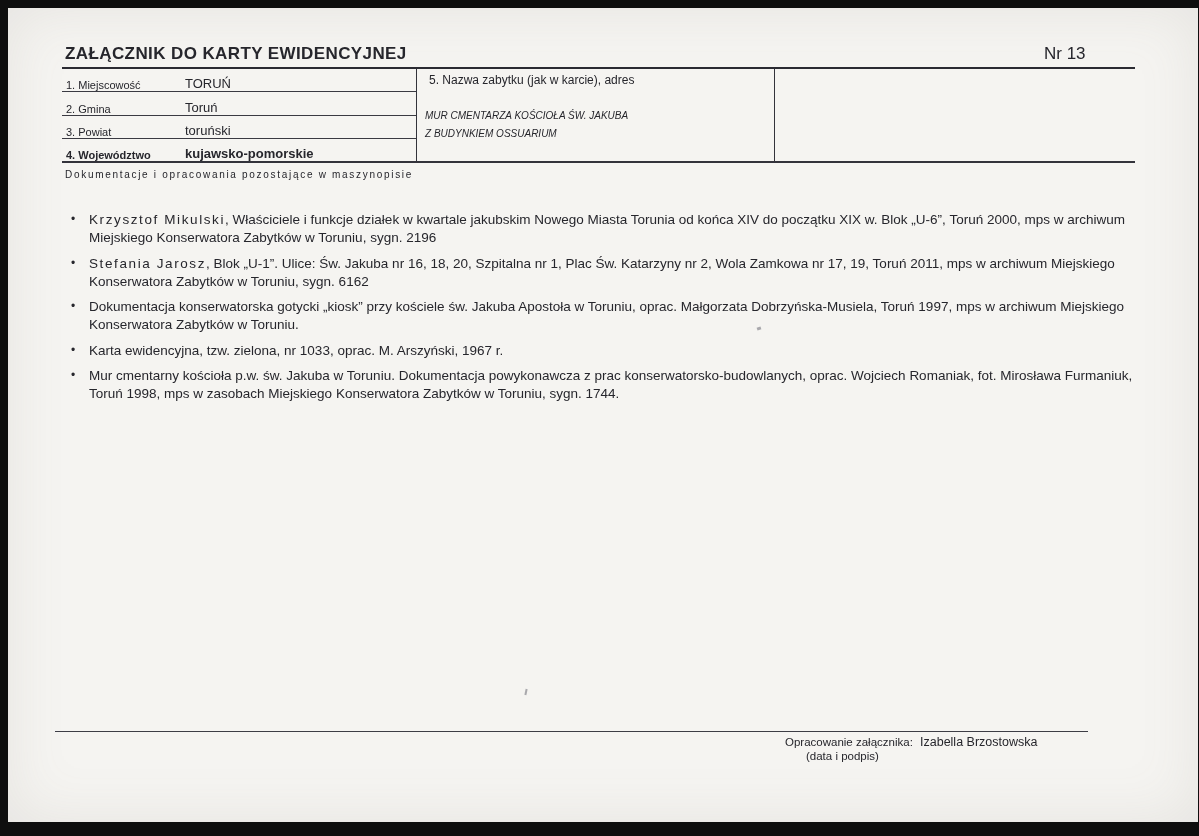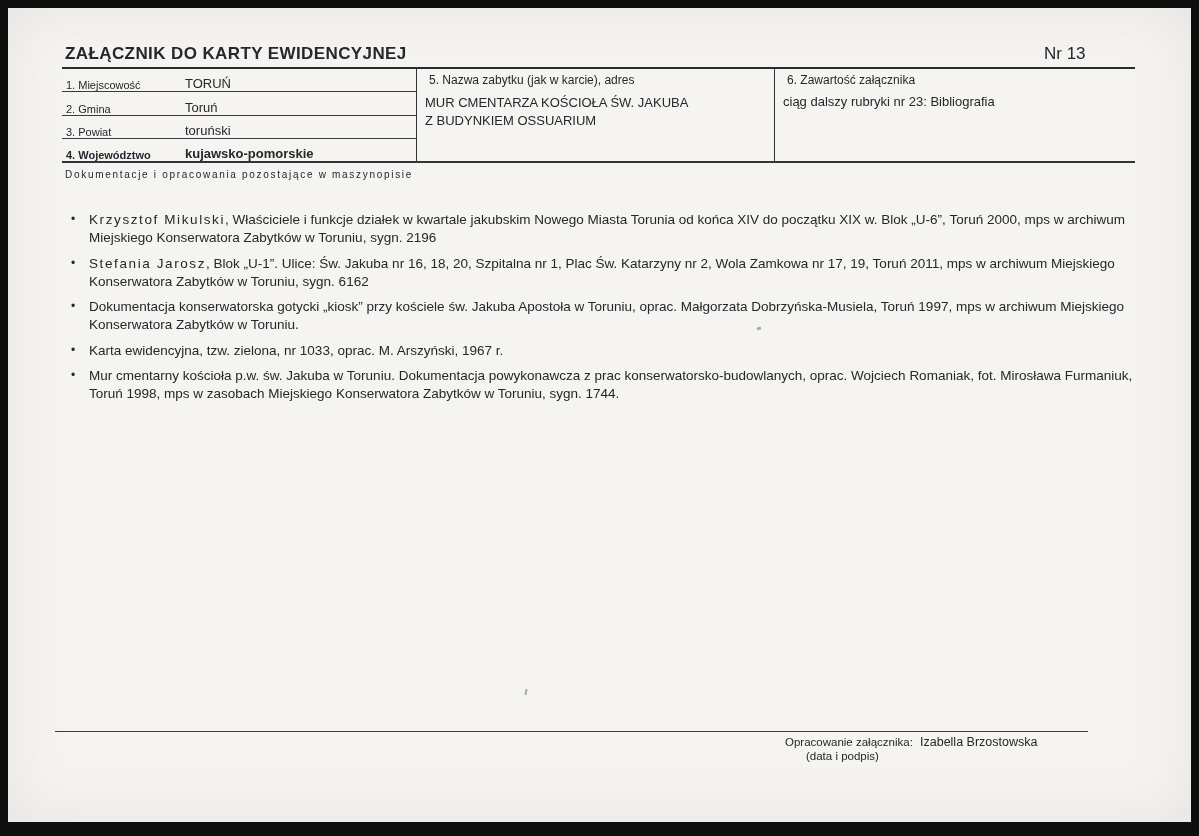--- a/index.html
+++ b/index.html
@@ -8,20 +8,21 @@
     background:#0e0e0e;
     font-family:"Liberation Sans", sans-serif;
     color:#26262c;
     overflow:hidden;
   }
   .scan { position:relative; width:1199px; height:836px; background:#0e0e0e; }
   .page {
     position:absolute; left:8px; top:8px; width:1183px; height:814px;
     background:#f5f4f1;
     box-shadow: inset 0 0 60px rgba(120,115,105,0.12);
+    padding-left: 7px;
   }
 
   
   .hdr-title {
     position:absolute; left:57px; top:36px;
     font-size:17px; font-weight:bold; letter-spacing:0.4px; white-space:nowrap;
   }
   .hdr-num {
     position:absolute; left:1036px; top:36px;
     font-size:17px; font-weight:normal; white-space:nowrap;
@@ -49,22 +50,22 @@
   .tlabel { margin-left:4px; width:119px; font-size:11px; flex:none; }
   .tvalue { font-size:13px; }
 
   .col-mid {
     position:absolute; left:355px; top:0; width:358px; height:100%;
     border-right:1.5px solid #33333b; box-sizing:border-box;
   }
   .col-right { position:absolute; left:713px; top:0; right:0; height:100%; }
   .flabel { position:absolute; left:12px; top:4px; font-size:12px; white-space:nowrap; }
   .fvalue-mid {
-    position:absolute; left:8px; top:25px;
-    font-size:13px; line-height:17.5px; white-space:nowrap;
+    position:absolute; left:8px; top:38px;
+    font-size:10px; line-height:17.5px; white-space:nowrap;font-style:italic;
   }
   .fvalue-right { position:absolute; left:8px; top:25px; font-size:13px; white-space:nowrap; }
 
   
   .section-heading {
     position:absolute; left:57px; top:161px;
     font-size:10px; font-weight:normal; letter-spacing:1.7px; white-space:nowrap;
   }
 
   
@@ -122,24 +123,20 @@
       </div>
 
       <div class="col-mid">
         <span class="flabel">5. Nazwa zabytku (jak w karcie), adres</span>
         <div class="fvalue-mid">
           <div>MUR CMENTARZA KOŚCIOŁA ŚW. JAKUBA</div>
           <div>Z BUDYNKIEM OSSUARIUM</div>
         </div>
       </div>
 
-      <div class="col-right">
-        <span class="flabel">6. Zawartość załącznika</span>
-        <span class="fvalue-right">ciąg dalszy rubryki nr 23: Bibliografia</span>
-      </div>
 
     </div>
 
     <div class="section-heading">Dokumentacje i opracowania pozostające w maszynopisie</div>
 
     <ul class="bib-list">
       <li class="bib-item">
         <span class="bullet">•</span><span class="lead">Krzysztof Mikulski</span><span>, Właściciele i funkcje działek w kwartale jakubskim Nowego Miasta Torunia od końca XIV do początku XIX w. Blok „U-6”, Toruń 2000, mps w archiwum Miejskiego Konserwatora Zabytków w Toruniu, sygn. 2196</span>
       </li>
       <li class="bib-item">

